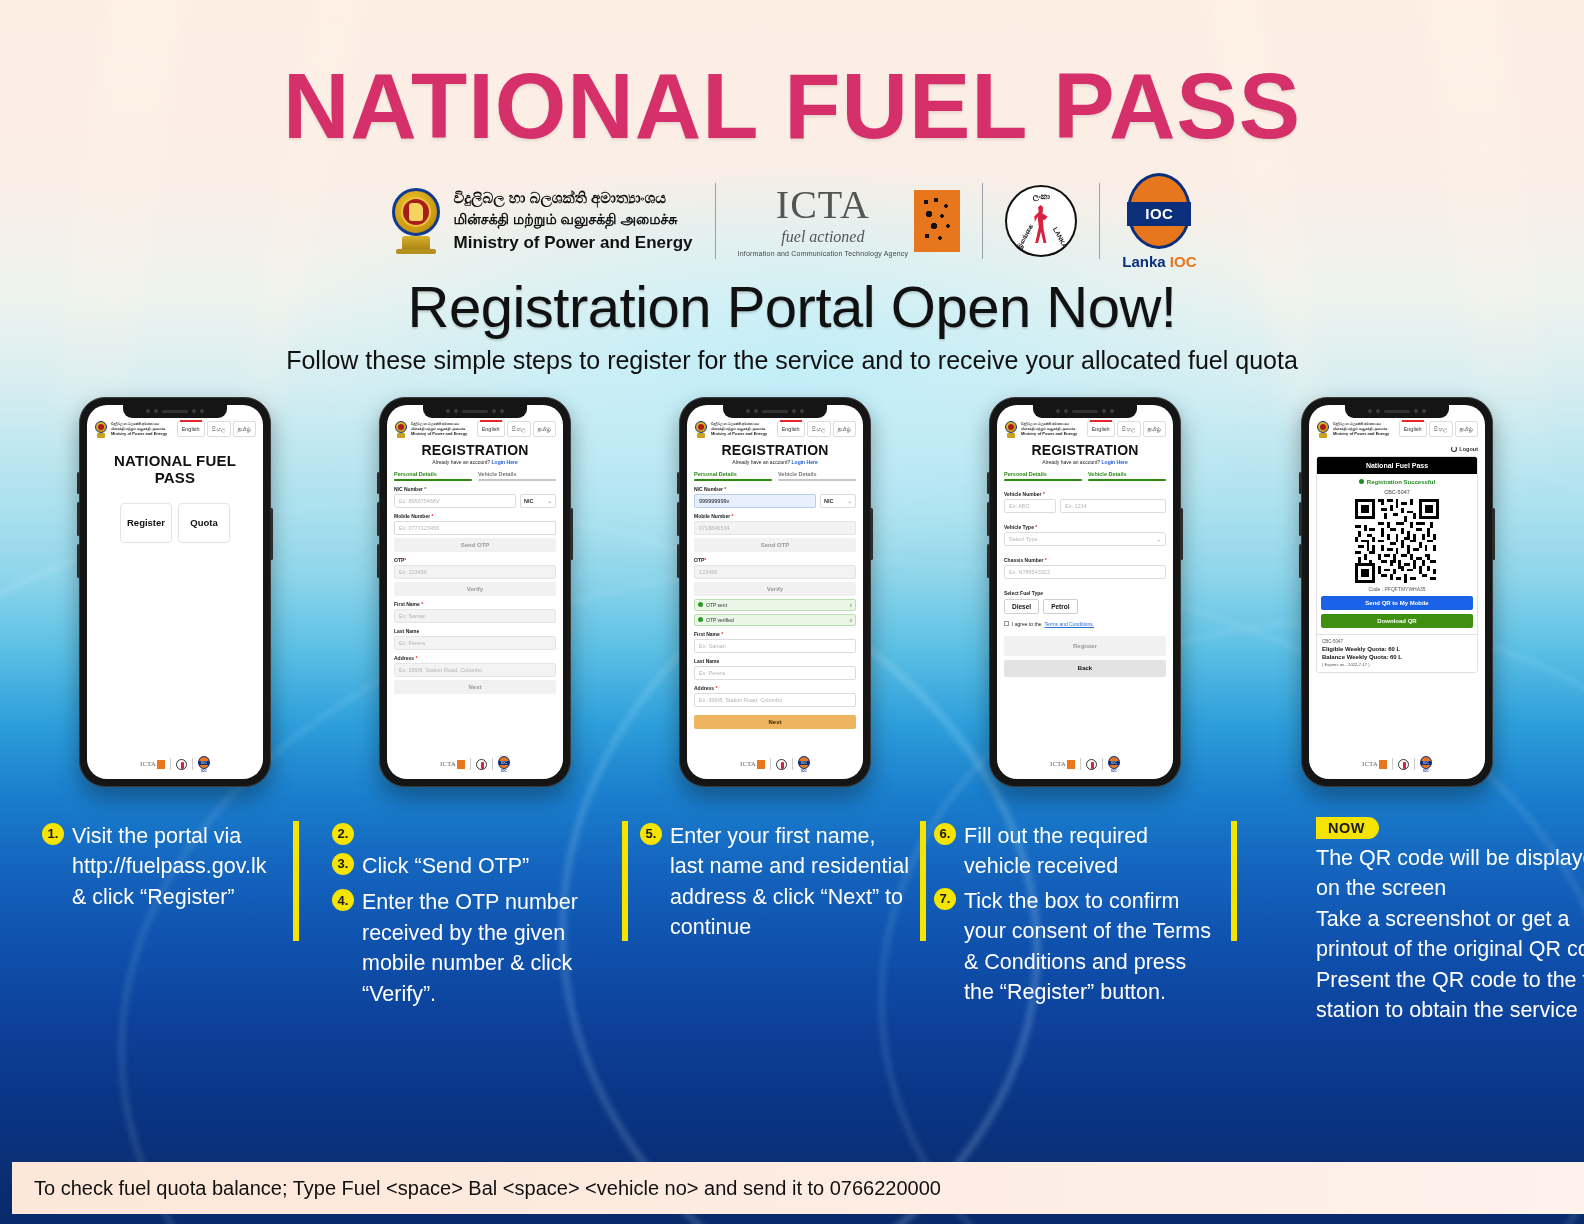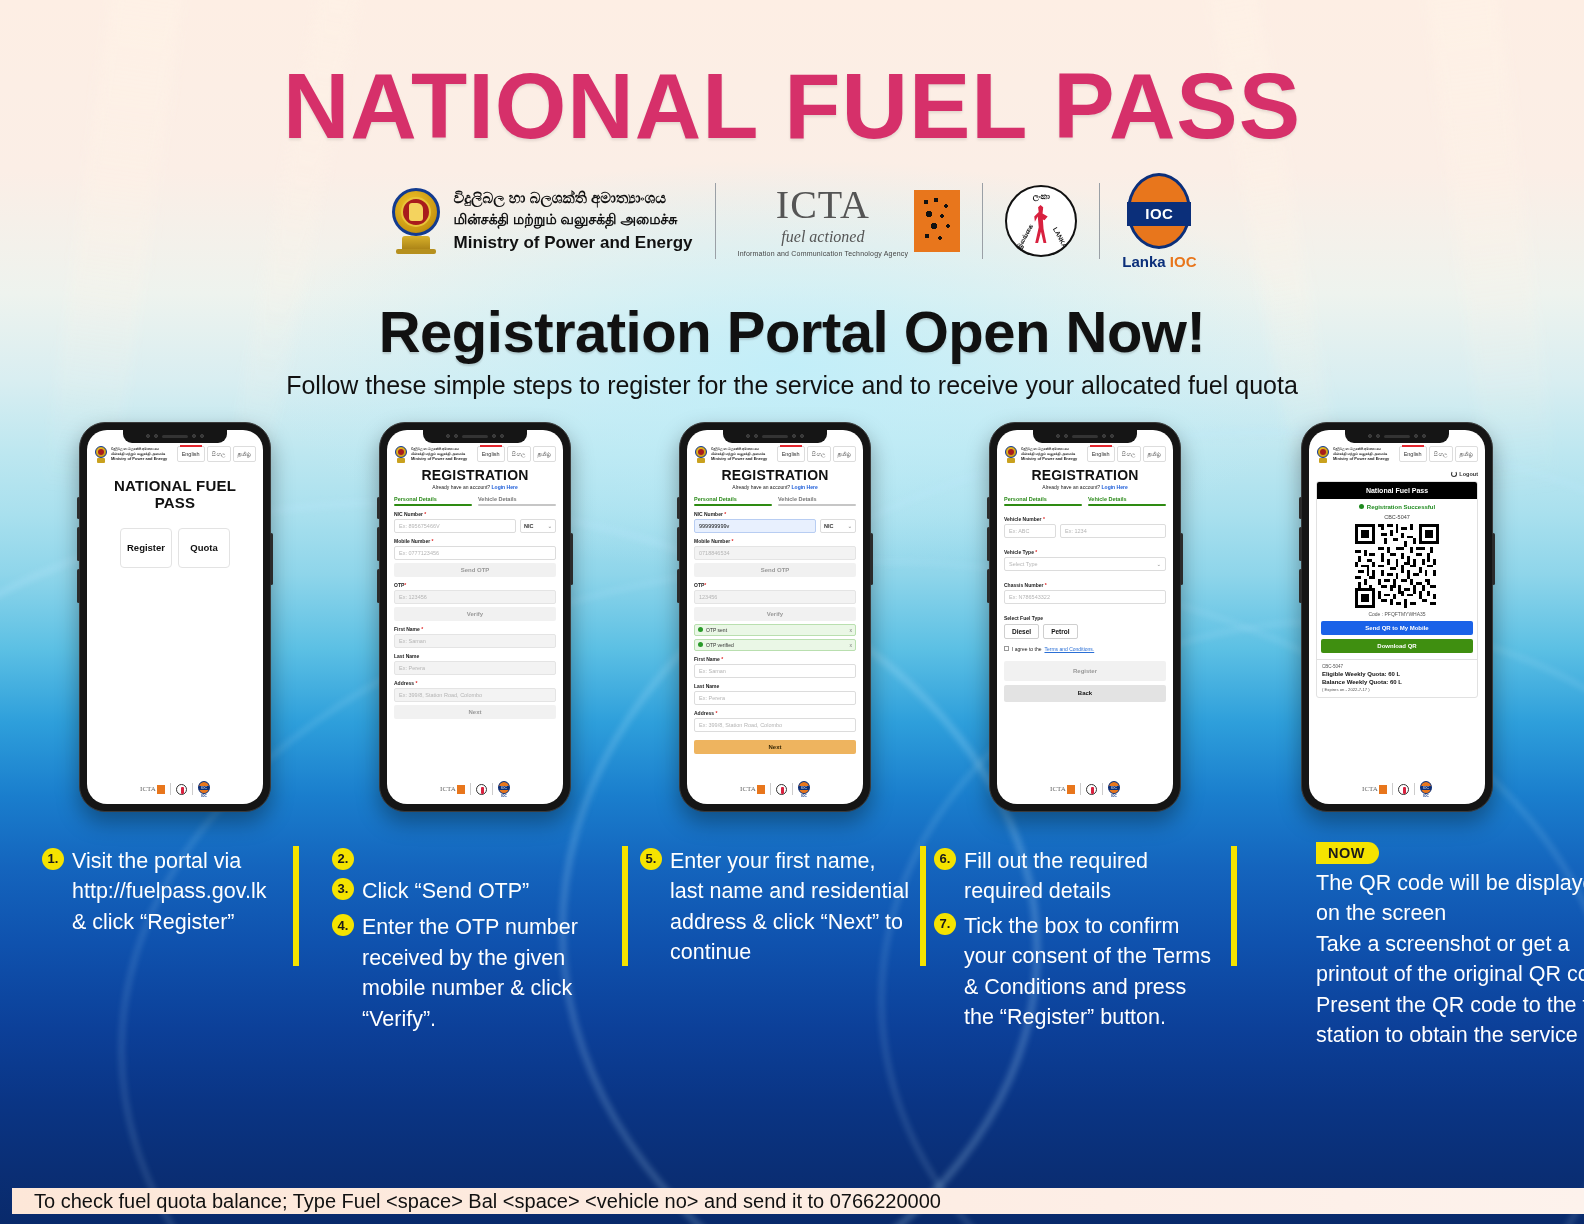--- a/index.html
+++ b/index.html
@@ -124,21 +124,21 @@
   .ioc .oval { width: 64px; height: 76px; border-radius: 50%/50%;
                background: linear-gradient(#e8761c,#e8761c); border: 3px solid #0b2f7a;
                position: relative; margin: 0 auto; }
   .ioc .band { position:absolute; left:-3px; right:-3px; top:26px; height:24px; background:#0b2f7a;
                display:flex; align-items:center; justify-content:center;
                color:#fff; font-weight:700; font-size:15px; letter-spacing:.5px; }
   .ioc .cap { margin-top: 4px; font-size: 15px; font-weight: 700; color:#0b2f7a; }
   .ioc .cap em { font-style: normal; color:#e8761c; }
 
   .hero-sub {
-    font-size: 58px; font-weight: 700; color:#111; margin-top: 28px;
+    font-size: 58px; font-weight: 400; color:#111; margin-top: 3px;
     letter-spacing: -0.5px;
     text-shadow: 0 2px 2px rgba(0,0,0,.15);
   }
   .hero-note { font-size: 25px; color:#111; margin-top: 6px; }
 
   
   .phones { position: relative; z-index: 2; height: 410px; margin-top: 22px; }
   .phone { position: absolute; width: 192px; height: 390px;
            background:#151515; border-radius: 26px; padding: 7px;
            box-shadow: 0 10px 22px rgba(0,0,0,.35);
@@ -259,21 +259,21 @@
   .line { display:flex; align-items:flex-start; gap: 8px; }
   .num { width: 22px; height: 22px; border-radius: 50%; background: #f5e300; color:#1a1a1a;
          font-size: 13px; font-weight: 700; display:flex; align-items:center; justify-content:center;
          flex:none; margin-top: 2px; }
   .txt { font-size: 21.5px; line-height: 1.42; }
   .nowbadge { display:inline-block; background:#f5e300; color:#1a1a1a;
               font-size:14.5px; font-weight:700; letter-spacing:.5px;
               padding:3px 14px 3px 12px; border-radius:0 12px 12px 0; margin-left: 14px; }
 
   
-  .bottombar { position:absolute; left:12px; right:0; bottom:10px; height:26px; z-index:3;
+  .bottombar { position:absolute; left:12px; right:0; bottom:10px; height:52px; z-index:3;
                background: linear-gradient(to right, #fde7d8, #fdeee6 70%, #fdf2ec);
                display:flex; align-items:center; padding-left: 22px; }
   .bottombar span { font-size: 20px; color:#111; }
 </style>
 </head>
 <body>
 
 <div id="bg">
   <div class="grad"></div>
   <div class="glow"></div>
@@ -865,21 +865,21 @@
   <div class="step" style="left:640px; top:8px; width:272px;">
     <div class="line">
       <div class="num">5.</div>
       <div class="txt">Enter your first name, last name and residential address &amp; click “Next” to continue</div>
     </div>
   </div>
 
   <div class="step" style="left:934px; top:8px; width:284px;">
     <div class="line">
       <div class="num">6.</div>
-      <div class="txt">Fill out the required required details</div>
+      <div class="txt">Fill out the required vehicle received</div>
     </div>
     <div class="line" style="margin-top:4px">
       <div class="num">7.</div>
       <div class="txt">Tick the box to confirm your consent of the Terms &amp; Conditions and press the “Register” button.</div>
     </div>
   </div>
 
   <div class="step" style="left:1302px; top:4px; width:330px;">
     <div class="nowbadge">NOW</div>
     <div class="txt" style="margin-top:4px; padding-left:14px;">The QR code will be displayed on the screen</div>

